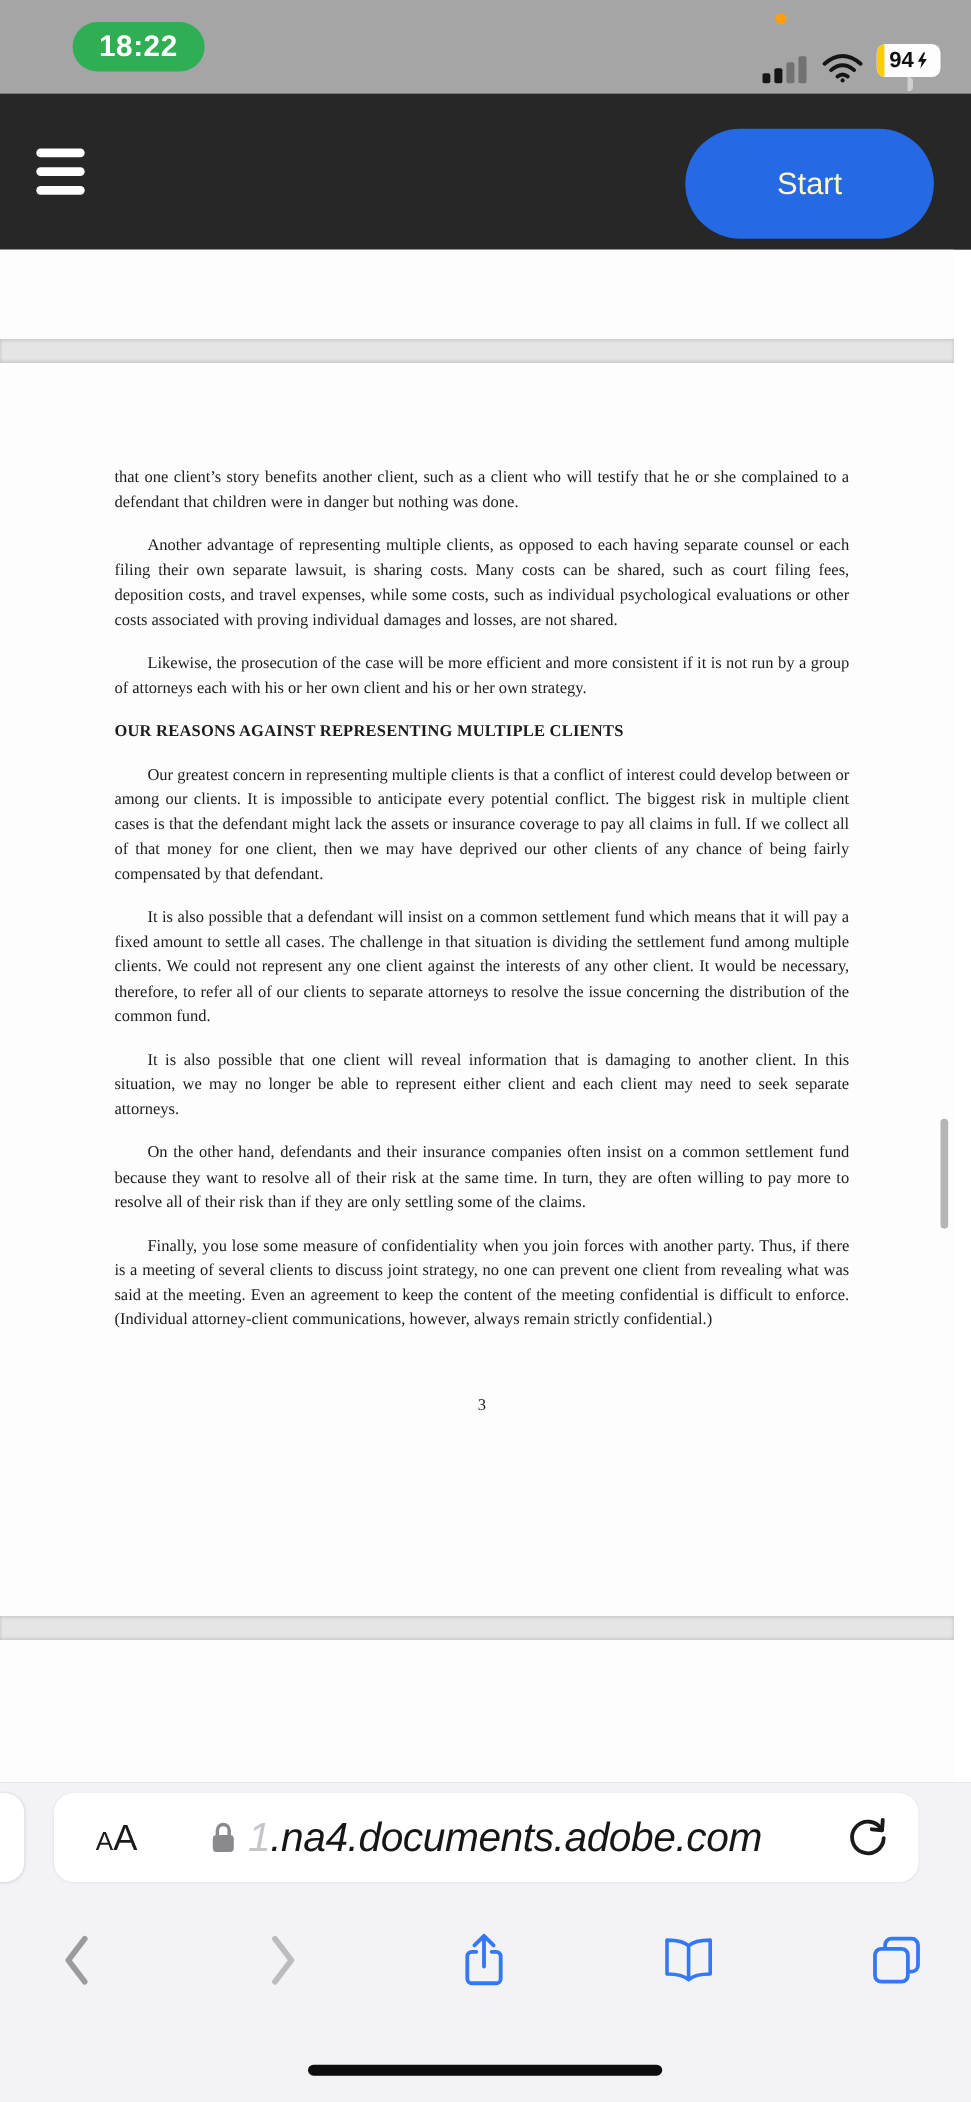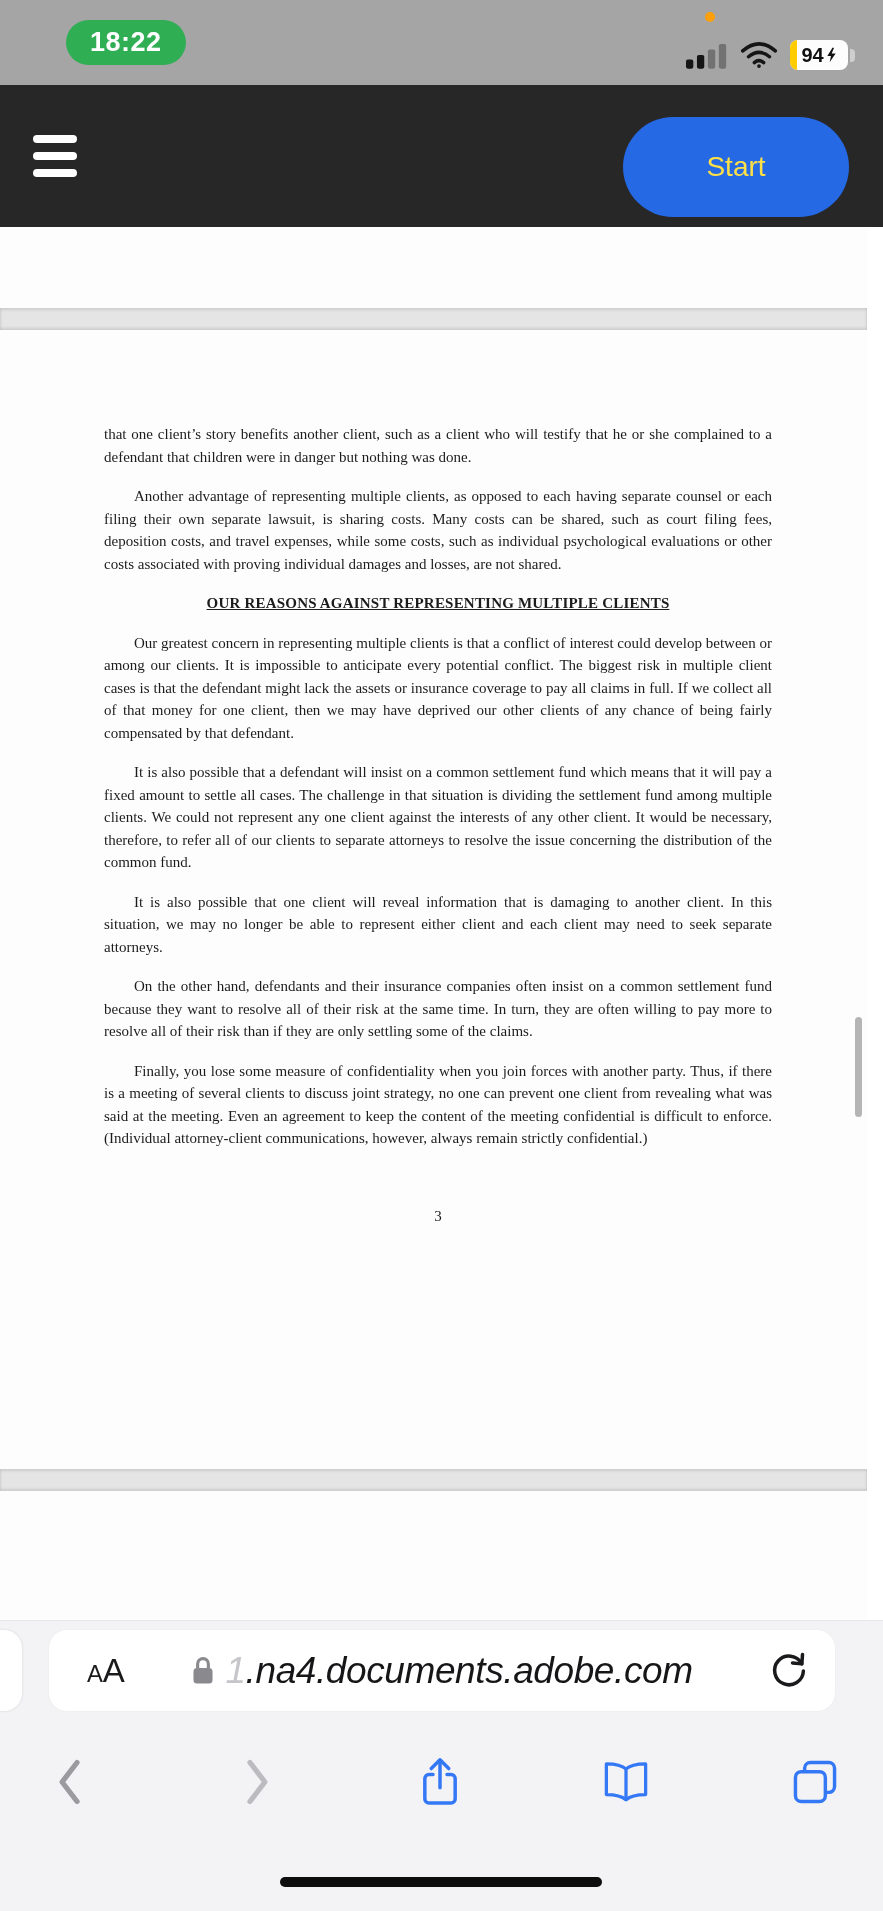--- a/index.html
+++ b/index.html
@@ -13,21 +13,21 @@
   
   .status-bar { position:absolute; top:0; left:0; right:0; height:85px; background:#a5a5a6; }
   .time-pill {
     position:absolute; left:66px; top:20px; height:45px; padding:0 24px;
     background:var(--status-green, #2fae54); border-radius:24px;
     display:flex; align-items:center; justify-content:center;
     color:#fff; font-size:27px; font-weight:700; letter-spacing:.5px;
   }
   .mic-dot { position:absolute; left:705px; top:12px; width:10px; height:10px; border-radius:50%; background:#ff9f0a; }
   .status-icons { position:absolute; right:28px; top:40px; display:flex; align-items:center; gap:12px; color:#151515; }
-  .battery { display:flex; align-items:center; }
+  .battery { display:flex; align-items:center;flex-direction:column; }
   .battery-body {
     position:relative; width:58px; height:30px; background:#fdfdfd; border-radius:8px;
     display:flex; align-items:center; justify-content:center; overflow:hidden;
     color:#101010; font-size:20px; font-weight:700;
   }
   .batt-stripe { position:absolute; left:0; top:0; bottom:0; width:7px; background:#ffcc01; }
   .battery-body svg { margin-left:2px; }
   .battery-nub { width:5px; height:13px; background:#cfcfcf; border-radius:0 4px 4px 0; margin-left:2px; }
 
   
@@ -38,42 +38,42 @@
     display:flex; flex-direction:column; gap:9px; padding:0;
   }
   .hamburger span { display:block; width:44px; height:8px; background:#fff; border-radius:4px; }
   .header-msg {
     position:absolute; left:0; right:0; top:50%; transform:translateY(-50%);
     text-align:center; color:#ffffff; font-size:27px; line-height:42px; font-weight:400;
     pointer-events:none;
   }
   .start-btn {
     position:absolute; right:34px; top:32px; width:226px; height:100px;
-    background:var(--accent-blue, #2569e5); color:#fde047; border:none; border-radius:52px;
+    background:var(--accent-blue, #2569e5); color:#fef9c3; border:none; border-radius:52px;
     font-size:28px; font-weight:500; font-family:"Liberation Sans", sans-serif; cursor:pointer;
   }
 
   
   .doc-area { position:absolute; top:227px; left:0; right:16px; height:1393px; background:#fdfdfd; }
   .page-gap {
     position:absolute; left:0; right:0; height:22px; background:#e5e5e6;
     box-shadow: inset 0 2px 3px rgba(0,0,0,.10), inset 0 -2px 3px rgba(0,0,0,.10);
   }
   .gap-1 { top:81px; }
   .gap-2 { top:1242px; }
   .doc-text {
     position:absolute; left:104px; width:668px; top:196px;
     font-family:"Liberation Serif", serif; font-size:15px; line-height:22.5px;
     color:#1c1c1c; text-align:justify;
   }
   .doc-text p { margin:0 0 17px; text-indent:30px; }
   .doc-text p.no-indent { text-indent:0; }
   .doc-heading {
-    font-size:15px; font-weight:700; text-decoration:underline;
-    margin:0 0 17px; text-align:center; letter-spacing:.2px;
+    font-size:15px; font-weight:700; 
+    margin:0 0 17px; text-align:left; letter-spacing:.2px;
   }
   .page-num { margin-top:55px; text-align:center; text-indent:0; }
   .scroll-thumb {
     position:absolute; right:5px; top:790px; width:7px; height:100px;
     background:#7a7a7a; opacity:.55; border-radius:4px;
   }
 
   
   .safari {
     position:absolute; top:1620px; left:0; right:0; height:291px;
@@ -163,20 +163,21 @@
     </button>
     <button class="start-btn">Start</button>
   </div>
 
   <main class="doc-area">
     <div class="page-gap gap-1"></div>
 
     <article class="doc-text">
       <p class="no-indent">that one client’s story benefits another client, such as a client who will testify that he or she complained to a defendant that children were in danger but nothing was done.</p>
       <p>Another advantage of representing multiple clients, as opposed to each having separate counsel or each filing their own separate lawsuit, is sharing costs. Many costs can be shared, such as court filing fees, deposition costs, and travel expenses, while some costs, such as individual psychological evaluations or other costs associated with proving individual damages and losses, are not shared.</p>
+      <p>Likewise, the prosecution of the case will be more efficient and more consistent if it is not run by a group of attorneys each with his or her own client and his or her own strategy.</p>
       <h2 class="doc-heading">OUR REASONS AGAINST REPRESENTING MULTIPLE CLIENTS</h2>
       <p>Our greatest concern in representing multiple clients is that a conflict of interest could develop between or among our clients. It is impossible to anticipate every potential conflict. The biggest risk in multiple client cases is that the defendant might lack the assets or insurance coverage to pay all claims in full. If we collect all of that money for one client, then we may have deprived our other clients of any chance of being fairly compensated by that defendant.</p>
       <p>It is also possible that a defendant will insist on a common settlement fund which means that it will pay a fixed amount to settle all cases. The challenge in that situation is dividing the settlement fund among multiple clients. We could not represent any one client against the interests of any other client. It would be necessary, therefore, to refer all of our clients to separate attorneys to resolve the issue concerning the distribution of the common fund.</p>
       <p>It is also possible that one client will reveal information that is damaging to another client. In this situation, we may no longer be able to represent either client and each client may need to seek separate attorneys.</p>
       <p>On the other hand, defendants and their insurance companies often insist on a common settlement fund because they want to resolve all of their risk at the same time. In turn, they are often willing to pay more to resolve all of their risk than if they are only settling some of the claims.</p>
       <p>Finally, you lose some measure of confidentiality when you join forces with another party. Thus, if there is a meeting of several clients to discuss joint strategy, no one can prevent one client from revealing what was said at the meeting. Even an agreement to keep the content of the meeting confidential is difficult to enforce. (Individual attorney-client communications, however, always remain strictly confidential.)</p>
       <div class="page-num">3</div>
     </article>
 
     <div class="page-gap gap-2"></div>

